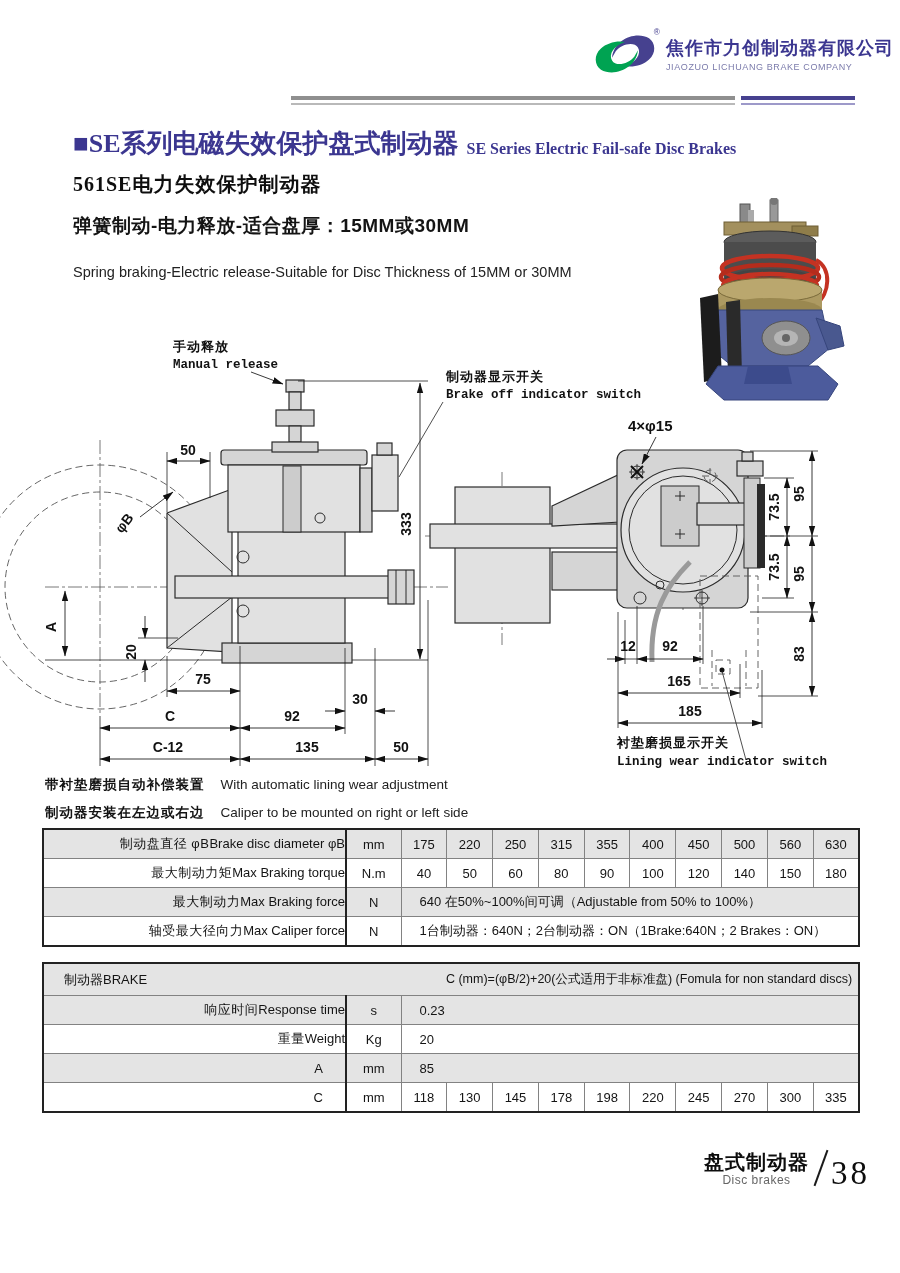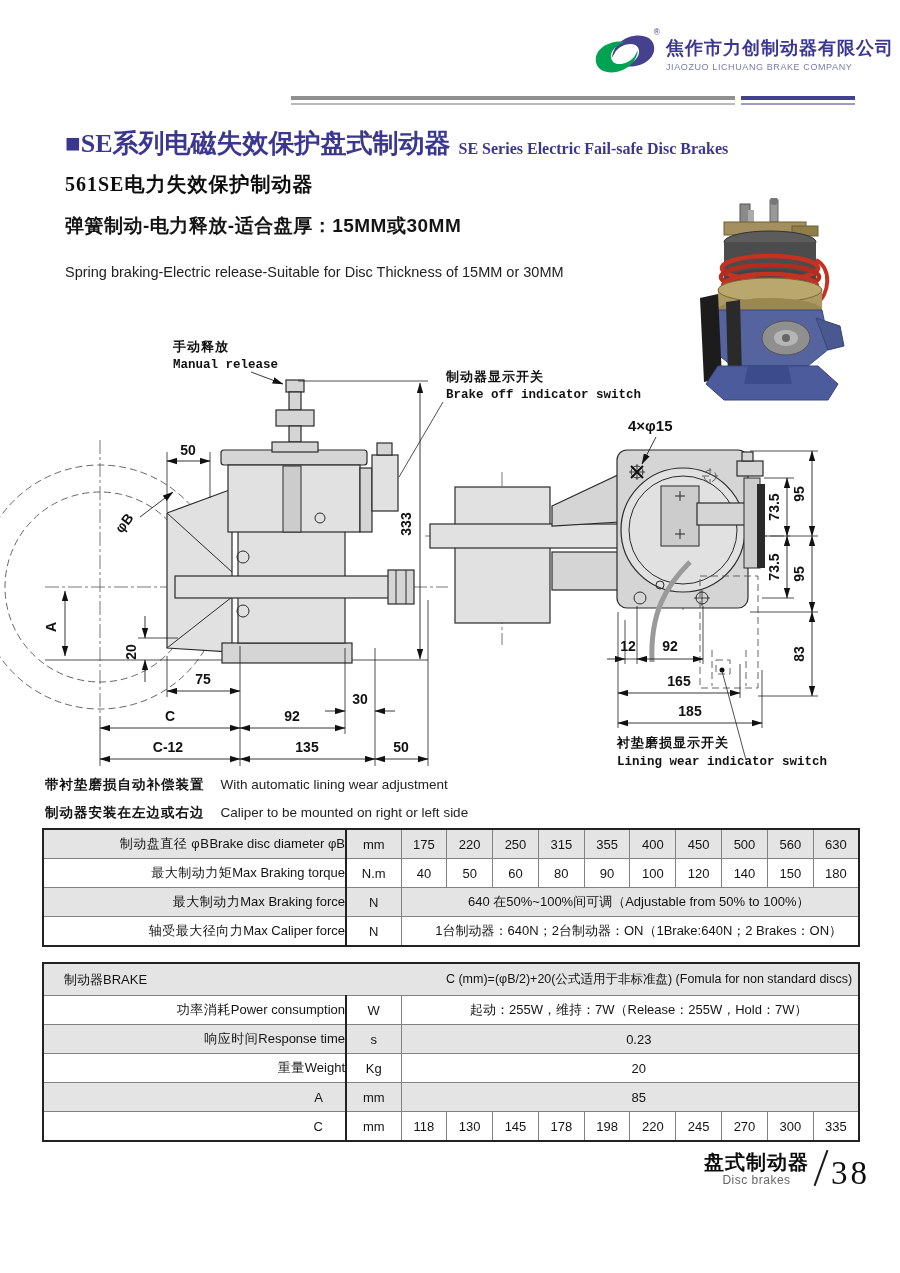--- a/index.html
+++ b/index.html
@@ -13,21 +13,21 @@
   .logo-svg { position:absolute; left:588px; top:22px; width:74px; height:64px; }
   .co-block { position:absolute; left:666px; top:36px; }
   .co-cn { font-size:18px; font-weight:bold; color:#3b3690; letter-spacing:1px; white-space:nowrap; }
   .co-en { font-size:9px; color:#7b7bab; letter-spacing:0.6px; margin-top:2px; white-space:nowrap; }
   .rule-gray   { position:absolute; left:291px; top:96px;  width:444px; height:4px; background:#8f8f8f; }
   .rule-gray2  { position:absolute; left:291px; top:103px; width:444px; height:2px; background:#b9b9b9; }
   .rule-purple { position:absolute; left:741px; top:96px;  width:114px; height:4px; background:#46418f; }
   .rule-purple2{ position:absolute; left:741px; top:103px; width:114px; height:2px; background:#9d99c9; }
 
   
-  .title-wrap { position:absolute; left:65px; top:126px; width:800px; }
+  .title-wrap { position:absolute; left:73px; top:126px; width:800px; }
   .title-row { display:flex; align-items:flex-end; gap:8px; }
   .title-cn { font-family:"Liberation Serif", serif; font-size:26px; font-weight:bold; color:#3b3690; white-space:nowrap; }
   .title-en { font-family:"Liberation Serif", serif; font-size:16px; font-weight:bold; color:#3b3690; padding-bottom:3px; white-space:nowrap; }
   .model    { font-family:"Liberation Serif", serif; font-size:20px; font-weight:bold; color:#0e0e0e; margin-top:10px; letter-spacing:1px; }
   .feat-cn  { font-size:19px; font-weight:bold; color:#141414; margin-top:15px; letter-spacing:0.5px; }
   .feat-en  { font-size:14.5px; color:#222; margin-top:25px; }
 
   
   .notes { position:absolute; left:45px; top:776px; }
   .note-line { display:flex; gap:16px; align-items:baseline; margin-bottom:10px; }
@@ -37,21 +37,21 @@
   
   table { border-collapse:collapse; table-layout:fixed; position:absolute; left:42px; width:816px;
           font-size:13px; color:#141414; border:2px solid #222; }
   #t1 { top:828px; }
   #t2 { top:962px; }
   td { border:1px solid #828282; height:28px; text-align:center; padding:0; overflow:hidden; white-space:nowrap; }
   tr.g td { background:#e4e4e4; }
   td.lab { text-align:right; }
   td.lab .cn { display:inline-block; width:118px; letter-spacing:0.5px; }
   td.u { border-left:2px solid #222; }
-  td.sp { text-align:center; padding-left:18px; }
+  td.sp { text-align:left; padding-left:18px; }
   td.rl { text-align:right; padding-right:22px; }
   td.h-lab { text-align:left; padding-left:20px; border-right:none; }
   td.h-span { text-align:right; padding-right:6px; border-left:none; font-size:12.5px; }
   #t2 tr:first-child td { height:31px; }
 
   
   .footer { position:absolute; left:704px; top:1149px; display:flex; align-items:flex-end; }
   .f-txt { text-align:center; }
   .f-cn { font-size:20px; font-weight:bold; color:#0d0d0d; line-height:1; letter-spacing:1px; }
   .f-en { font-size:12px; color:#666; margin-top:1px; letter-spacing:0.5px; }
@@ -366,25 +366,20 @@
   <colgroup>
     <col style="width:303px">
       <col style="width:55px">
     <col span="10" style="width:45.8px">
   </colgroup>
   <tbody>
       <tr class="g">
     <td class="h-lab"><span class="cn">制动器</span><span>BRAKE</span></td>
     <td class="h-span" colspan="11">C (mm)=(φB/2)+20(公式适用于非标准盘)  (Fomula for non standard discs)</td>
   </tr>
-  <tr>
-    <td class="lab"><span class="cn">功率消耗</span><span>Power consumption</span></td>
-    <td class="u">W</td>
-    <td class="sp" colspan="10">起动：255W，维持：7W（Release：255W，Hold：7W）</td>
-  </tr>
   <tr class="g">
     <td class="lab"><span class="cn">响应时间</span><span>Response time</span></td>
     <td class="u">s</td>
     <td class="sp" colspan="10">0.23</td>
   </tr>
   <tr>
     <td class="lab"><span class="cn">重量</span><span>Weight</span></td>
     <td class="u">Kg</td>
     <td class="sp" colspan="10">20</td>
   </tr>

